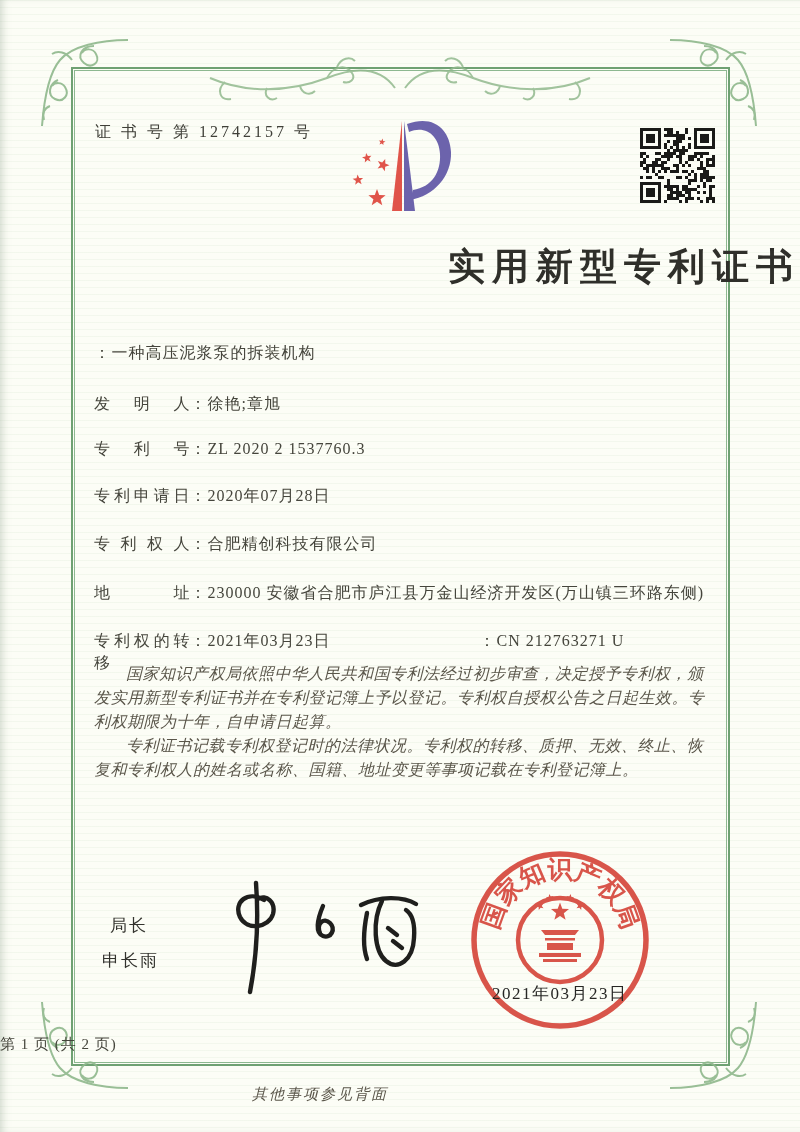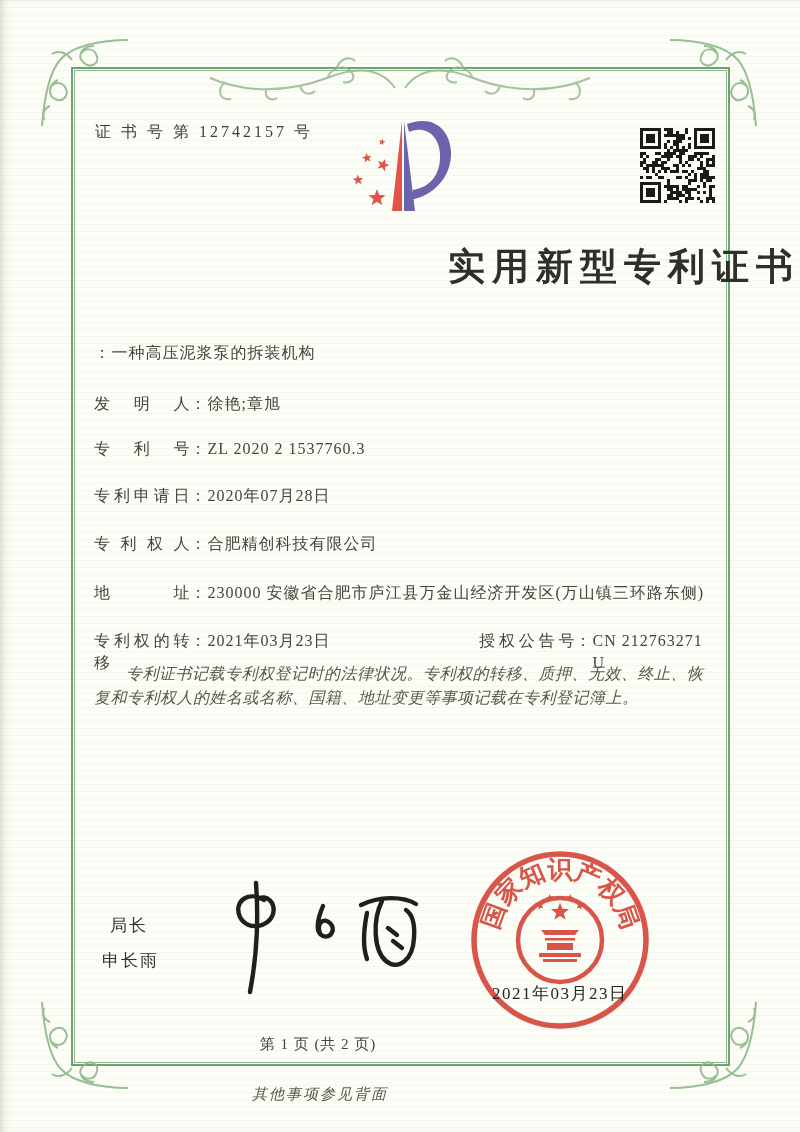--- a/index.html
+++ b/index.html
@@ -39,21 +39,21 @@
   .sig-title{position:absolute;left:110px;top:914px;font-size:17px;color:#33332e;
              font-family:"Liberation Sans","DejaVu Sans",sans-serif;letter-spacing:2px;}
   .sig-name{position:absolute;left:102px;top:949px;font-size:17px;color:#33332e;
             font-family:"Liberation Sans","DejaVu Sans",sans-serif;letter-spacing:2px;}
   .sig-svg{position:absolute;left:220px;top:876px;z-index:3;}
   
   .seal{position:absolute;left:458px;top:838px;z-index:4;opacity:.92;}
   .seal-date{position:absolute;left:492px;top:982px;z-index:5;font-size:17px;
              color:#262624;letter-spacing:1.5px;}
   
-  .page-no{position:absolute;left:0;top:1035px;width:636px;text-align:center;
+  .page-no{position:absolute;left:0;top:1035px;width:636px;
            font-size:15px;color:#45453c;letter-spacing:1px;}
   .back-note{position:absolute;left:0;top:1085px;width:640px;text-align:center;
              font-size:15px;color:#5a564a;font-style:italic;letter-spacing:2px;}
 </style>
 </head>
 <body>
 
 <div class="page">
 
   <div class="frame"></div>
@@ -472,27 +472,27 @@
       <span class="fcolon">：</span>
       <span class="fvalue">230000 安徽省合肥市庐江县万金山经济开发区(万山镇三环路东侧)</span>
   </div>
   <div class="frow r-grant">
     <span class="grant-left">
       <span class="flabel">专利权的转移</span>
         <span class="fcolon">：</span>
         <span class="fvalue">2021年03月23日</span>
     </span>
     <span class="grant-right">
-      <span class="flabel">授权公告号</span>
         <span class="fcolon">：</span>
         <span class="fvalue">CN 212763271 U</span>
     </span>
   </div>
 
   <div class="body-text">
+    <p>国家知识产权局依照中华人民共和国专利法经过初步审查，决定授予专利权，颁发实用新型专利证书并在专利登记簿上予以登记。专利权自授权公告之日起生效。专利权期限为十年，自申请日起算。</p>
     <p>专利证书记载专利权登记时的法律状况。专利权的转移、质押、无效、终止、恢复和专利权人的姓名或名称、国籍、地址变更等事项记载在专利登记簿上。</p>
   </div>
 
   <div class="sig-title">局长</div>
   <div class="sig-name">申长雨</div>
   <svg class="sig-svg" width="205" height="125" viewBox="0 0 205 125">
     <g stroke="#1f1f1d" stroke-width="4.4" fill="none" stroke-linecap="round" stroke-linejoin="round">
       <path d="M44,24 C28,14 13,26 20,41 C27,55 49,52 53,38 C56,26 46,18 38,23"></path>
       <path d="M36,7 C38,34 38,74 30,116"></path>
       <path d="M103,30 C97,44 95,57 103,60 C111,63 116,53 110,47 C104,41 96,47 100,57"></path>

